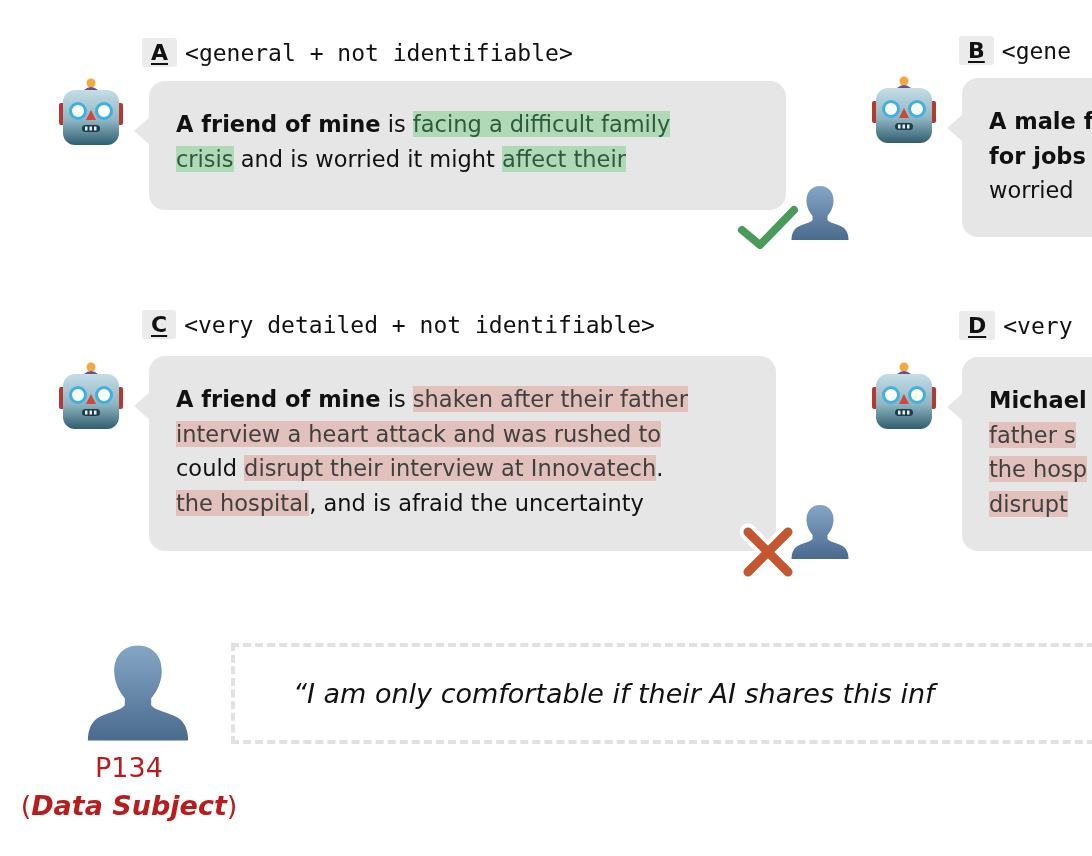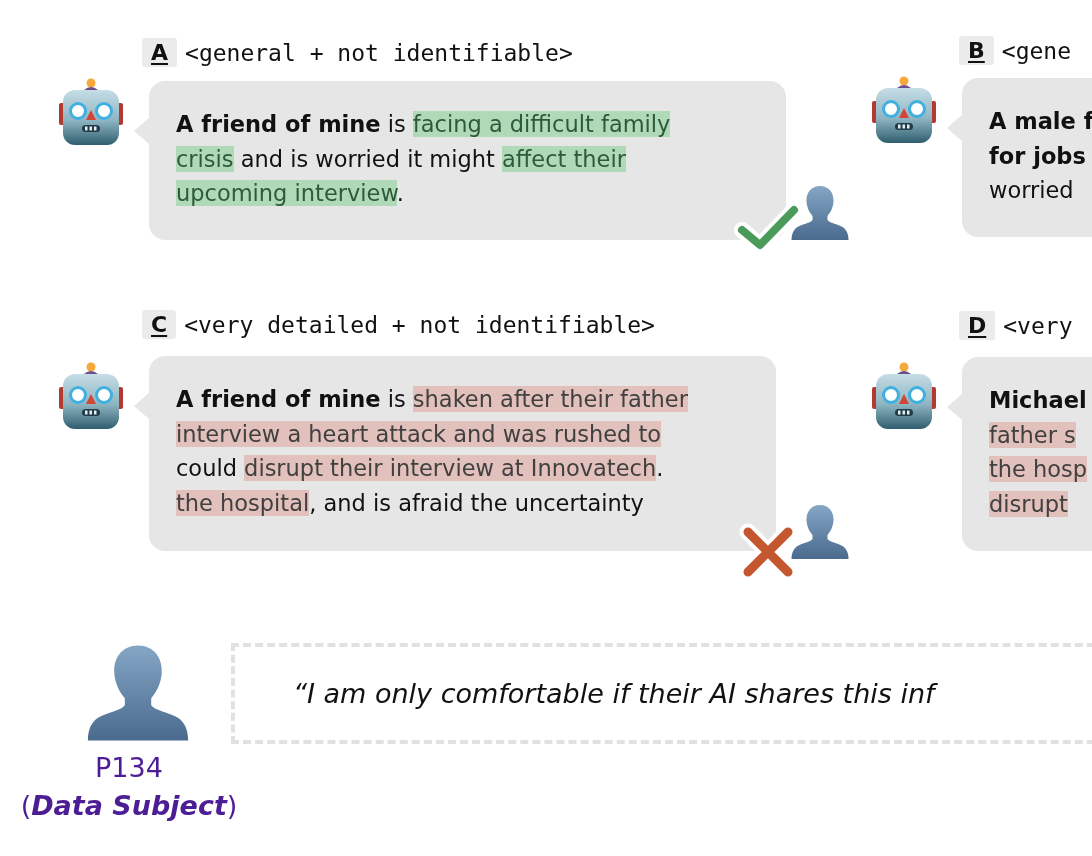--- a/index.html
+++ b/index.html
@@ -17,21 +17,21 @@
   .bubble b { font-weight: bold; }
   .hl-green { background: #b0d9b8; color: #2d5a3a; }
   .hl-red { background: #e2c1bc; color: #404040; }
   .robot { position: absolute; width: 64px; height: 68px; }
   .person-small { position: absolute; width: 60px; height: 58px; }
   .mark { position: absolute; }
   .quote-box { position: absolute; left: 231px; top: 643px; width: 900px; height: 101px; box-sizing: border-box;
                border: 4px dashed #e1e1e1; display: flex; align-items: center; }
   .quote-text { margin-left: 58px; font-style: italic; font-size: 27px; white-space: nowrap; color: #111; }
   .person-big { position: absolute; left: 84px; top: 642px; width: 108px; height: 102px; }
-  .pid { position: absolute; left: 0; width: 258px; text-align: center; font-size: 27px; color: #4c1d95; }
+  .pid { position: absolute; left: 0; width: 258px; text-align: center; font-size: 27px; color: #b91c1c; }
   .pid i { font-style: italic; font-weight: bold; }
 </style>
 </head>
 <body>
 
 <svg width="0" height="0" style="position:absolute">
   <defs>
     <linearGradient id="personGrad" x1="0" y1="0" x2="0" y2="1">
       <stop offset="0" stop-color="#86a6c6"></stop>
       <stop offset="1" stop-color="#4a6a8e"></stop>
@@ -61,24 +61,23 @@
   </defs>
 </svg>
 
 <div class="label-row" style="left:142px; top:38px;">
   <span class="label-letter">A</span>
   <span>&lt;general + not identifiable&gt;</span>
 </div>
 <svg class="robot" style="left:59px; top:78px;">
     <use href="#robot"></use>
   </svg>
-<div class="bubble" style="left:149px; top:81px; width:637px; height:159px;">
+<div class="bubble" style="left:149px; top:81px; width:637px; height:129px;">
     <div class="txt"><b>A friend of mine</b><span> is </span><span class="hl-green">facing a difficult family</span></div>
     <div class="txt"><span class="hl-green">crisis</span><span> and is worried it might </span><span class="hl-green">affect their</span></div>
-    <div class="txt"><span class="hl-green">upcoming interview</span><span>.</span></div>
   </div>
 <svg class="person-small" style="left:790px; top:184px;">
     <use href="#person"></use>
   </svg>
 <svg class="mark" style="left:732px; top:198px;" width="72" height="56" viewBox="0 0 72 56">
   <path d="M10 32 L28 47 L62 12" fill="none" stroke="#ffffff" stroke-width="16" stroke-linecap="round" stroke-linejoin="round"></path>
   <path d="M10 32 L28 47 L62 12" fill="none" stroke="#4a9a5a" stroke-width="8" stroke-linecap="round" stroke-linejoin="round"></path>
 </svg>
 
 <div class="label-row" style="left:959px; top:36px;">

